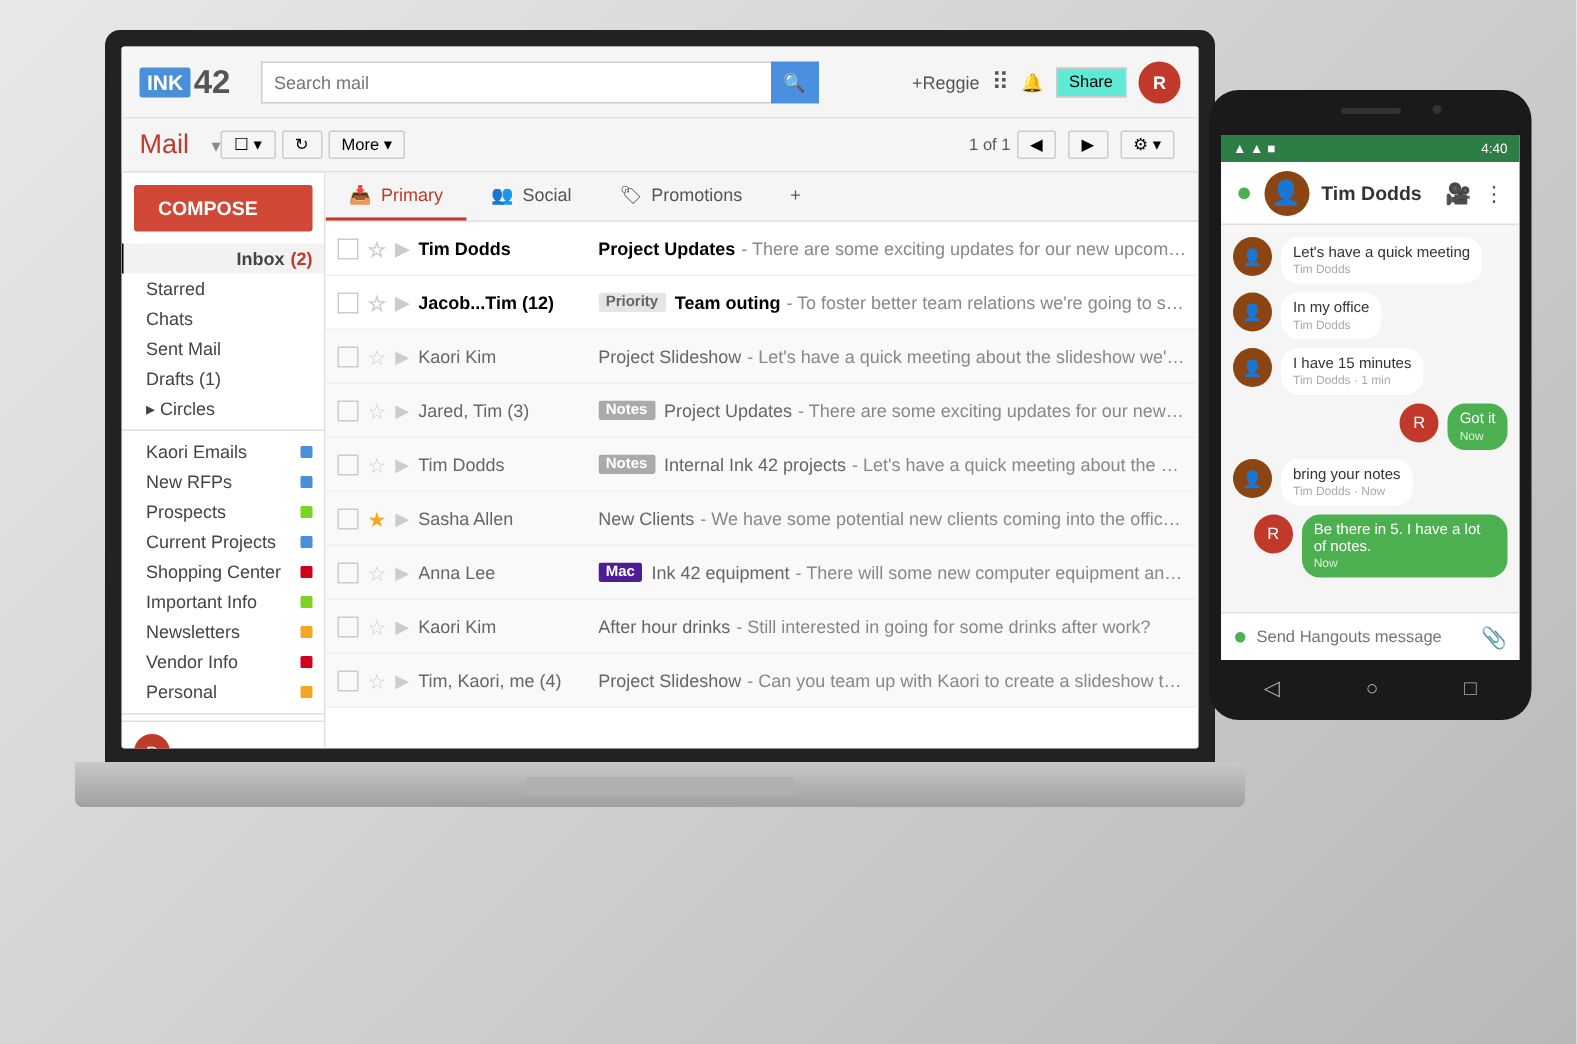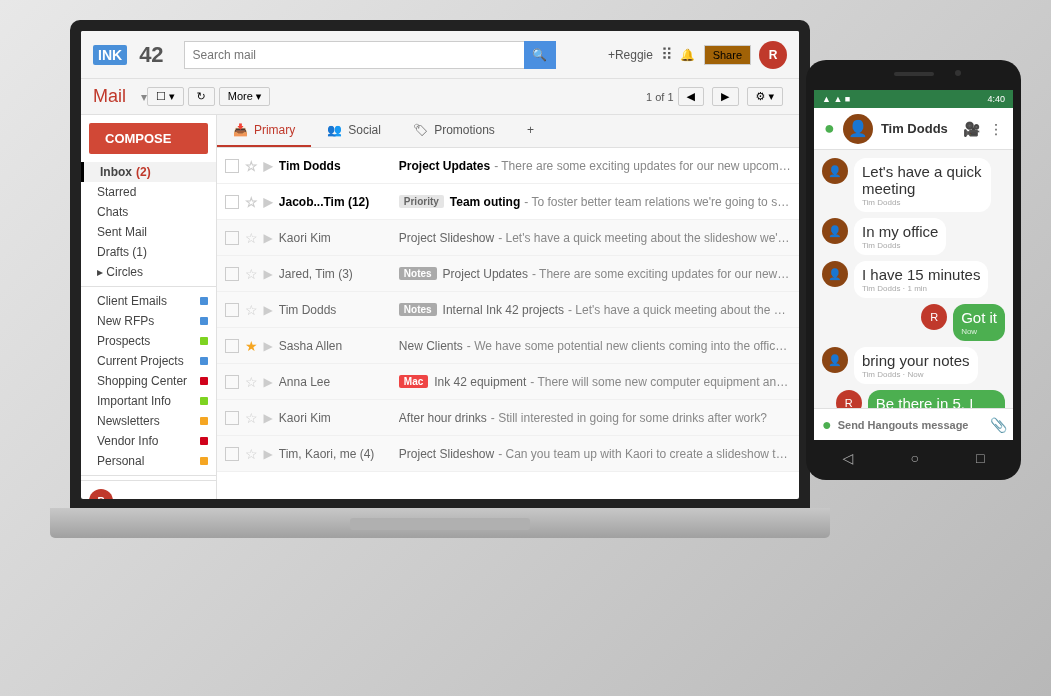--- a/index.html
+++ b/index.html
@@ -84,21 +84,21 @@
       padding: 2px 5px;
       font-size: 14px;
       font-weight: bold;
       border-radius: 2px;
     }
 
     .logo-42 {
       color: #555;
       font-size: 22px;
       font-weight: bold;
-      margin-left: 12px;
+      margin-left: 2px;
     }
 
     .gmail-search {
       flex: 1;
       max-width: 420px;
       display: flex;
       align-items: flex-start;
     }
 
     .gmail-search input {
@@ -218,21 +218,22 @@
       display: flex;
       align-items: center;
       font-size: 12px;
       color: #444;
       position: relative;
     }
 
     .sidebar-item.active {
       background: #f2f2f2;
       font-weight: bold;
-      border-left: 3px solid #000000;
+      border-left: 1px solid #000000;
+      justify-content: flex-end;
     }
 
     .sidebar-item .count {
       margin-left: 4px;
       color: #c0392b;
       font-weight: bold;
     }
 
     .sidebar-item .color-dot {
       width: 8px;
@@ -382,21 +383,21 @@
       padding: 1px 5px;
       border-radius: 2px;
       font-size: 10px;
       font-weight: bold;
       margin-right: 6px;
       flex-shrink: 0;
     }
 
     .tag-priority { background: #e5e5e5; color: #666; }
     .tag-notes { background: #aaa; color: #fff; }
-    .tag-mac { background: #ef4444; color: #fff; }
+    .tag-mac { background: #4c1d95; color: #fff; }
 
     
     .phone-container {
       position: absolute;
       right: 30px;
       top: 60px;
       width: 215px;
       height: 420px;
     }
 
@@ -549,21 +550,21 @@
       padding: 5px 8px;
       font-size: 10px;
     }
 
     .chat-bubble.sent {
       background: #4caf50;
       color: white;
     }
 
     .chat-bubble-text {
-      font-size: 15px;
+      font-size: 10px;
       color: #333;
     }
 
     .chat-bubble.sent .chat-bubble-text {
       color: white;
     }
 
     .chat-bubble-meta {
       font-size: 8px;
       color: #aaa;
@@ -582,21 +583,20 @@
       background: #fff;
       height: 32px;
     }
 
     .chat-input {
       flex: 1;
       border: none;
       font-size: 11px;
       color: #aaa;
       outline: none;
-      font-weight: bold;
     }
 
     .chat-attach {
       color: #aaa;
       font-size: 14px;
     }
 
     .phone-chat-body {
       display: flex;
       flex-direction: column;
@@ -616,21 +616,21 @@
           <span class="logo-42">42</span>
         </div>
         <div class="gmail-search">
           <input type="text" style="width: 340px;" placeholder="Search mail">
           <button class="gmail-search-btn">🔍</button>
         </div>
         <div class="gmail-header-right">
           <span>+Reggie</span>
           <span style="font-size:16px;">⠿</span>
           <span>🔔</span>
-          <button style="border:1px solid #ccc;background:#a16207;font-size:11px;padding:3px 8px;cursor:pointer;">Share</button>
+          <button style="border:1px solid #ccc;background:#5eead4;font-size:11px;padding:3px 8px;cursor:pointer;">Share</button>
           <div class="gmail-avatar">R</div>
         </div>
       </div>
 
       <div class="gmail-toolbar">
         <span class="mail-label">Mail</span>
         <span style="color:#888;font-size:12px;margin-left:2px;">▾</span>
         <button class="toolbar-btn">☐ ▾</button>
         <button class="toolbar-btn">↻</button>
         <button class="toolbar-btn">More ▾</button>
@@ -663,21 +663,21 @@
           <div class="sidebar-item">
             <span>Drafts (1)</span>
           </div>
           <div class="sidebar-item">
             <span>▸ Circles</span>
           </div>
 
           <div class="sidebar-divider"></div>
 
           <div class="sidebar-item">
-            <span>Client Emails</span>
+            <span>Kaori Emails</span>
             <span class="color-dot" style="background:#4a90d9;"></span>
           </div>
           <div class="sidebar-item">
             <span>New RFPs</span>
             <span class="color-dot" style="background:#4a90d9;"></span>
           </div>
           <div class="sidebar-item">
             <span>Prospects</span>
             <span class="color-dot" style="background:#7ed321;"></span>
           </div>

